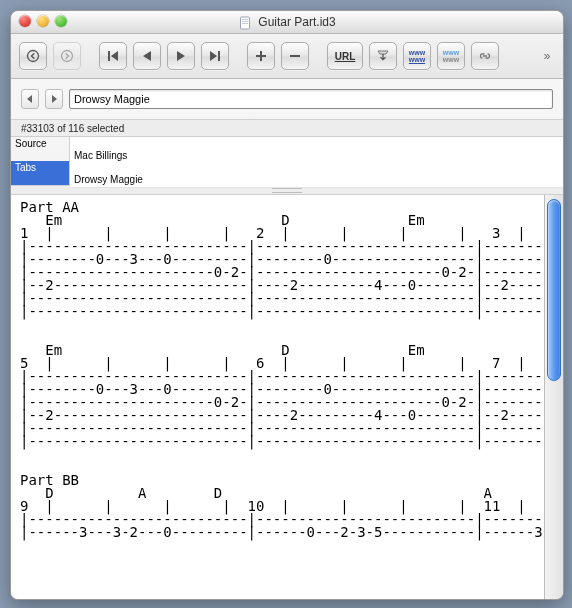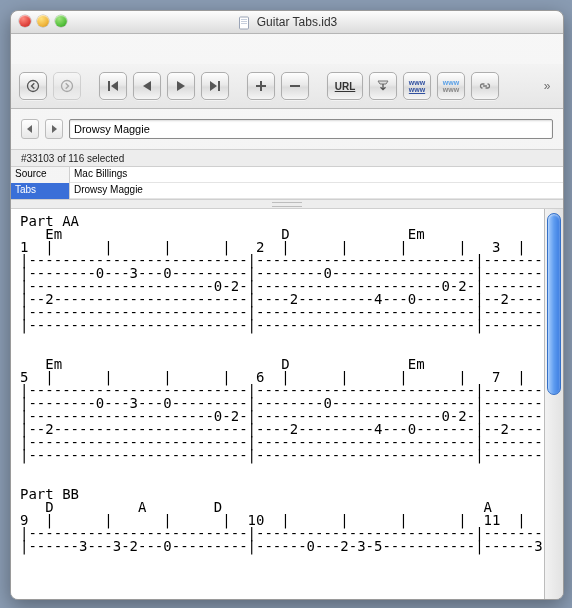--- a/index.html
+++ b/index.html
@@ -7,39 +7,39 @@
   
   .titlebar{height:22px;line-height:22px;text-align:center;position:relative;background:linear-gradient(#fdfdfd,#dcdcdc);border-bottom:1px solid #b5b5b5;border-radius:8px 8px 0 0;}
   .traffic{position:absolute;left:8px;top:4px;display:flex;gap:6px;}
   .tl{width:12px;height:12px;border-radius:50%;box-shadow:inset 0 1px 1px rgba(255,255,255,.6),0 0 0 .5px rgba(0,0,0,.25);}
   .tl.red{background:radial-gradient(circle at 35% 30%,#ff8b7f,#e0443e 60%,#b52a24);}
   .tl.yellow{background:radial-gradient(circle at 35% 30%,#ffe27f,#f0b63e 60%,#c48a12);}
   .tl.green{background:radial-gradient(circle at 35% 30%,#9fe57c,#56c13e 60%,#2f8f1e);}
   .title-inner{display:inline-flex;align-items:center;gap:6px;font-size:12px;color:#323232;}
   .doc-icon{width:14px;height:14px;display:inline-block;}
   
-  .toolbar{height:44px;display:flex;align-items:center;gap:6px;padding:0 8px;background:linear-gradient(#f3f3f3,#e6e6e6);border-bottom:1px solid #b9b9b9;margin-top:30px;}
+  .toolbar{height:44px;display:flex;align-items:center;gap:6px;padding:0 8px;background:linear-gradient(#f3f3f3,#e6e6e6);border-bottom:1px solid #b9b9b9;}
   .tbtn{min-width:26px;height:26px;border:1px solid #aeaeae;border-radius:5px;background:linear-gradient(#fefefe,#e9e9e9 45%,#dcdcdc 55%,#f5f5f5);display:flex;align-items:center;justify-content:center;box-shadow:0 1px 0 rgba(255,255,255,.7),0 1px 1px rgba(0,0,0,.08);color:#4a4a4a;}
   .tbtn svg{display:block;}
   .tbtn.dis{opacity:.45;}
   .tbtn.url{min-width:34px;font-size:10px;font-weight:bold;color:#333;text-decoration:underline;position:relative;}
   .spacer{flex:1;}
   .chevron{width:16px;text-align:center;color:#6e6e6e;font-size:12px;}
   
   .navrow{height:32px;display:flex;align-items:center;gap:6px;padding:4px 10px;border-bottom:1px solid #cfcfcf;}
   .arrow-btn{width:16px;height:18px;border:1px solid #bcbcbc;border-radius:3px;background:linear-gradient(#fefefe,#e8e8e8);display:flex;align-items:center;justify-content:center;color:#555;}
   .navfield{flex:1;height:18px;border:1px solid #8a8a8a;background:#fff;border-radius:2px;padding:0 4px;font-size:11px;line-height:18px;box-shadow:inset 0 1px 2px rgba(0,0,0,.15);}
   
   .statusrow{height:16px;display:flex;align-items:center;justify-content:flex-start;padding:0 10px;font-size:10px;color:#222;background:#ededed;border-bottom:1px solid #cfcfcf;}
   
   .fields{border-bottom:1px solid #cfcfcf;}
-  .frow{display:flex;align-items:stretch;height:16px;}
+  .frow{display:flex;align-items:stretch;height:24px;}
   .flabel{width:50px;font-size:10px;padding:1px 4px;border-right:1px solid #cfcfcf;}
   .flabel.sel{background:#3a6fd8;color:#fff;}
-  .fval{flex:1;font-size:10px;padding:1px 4px;background:#fff;border-bottom:1px solid #e4e4e4;}
+  .fval{flex:1;font-size:10px;padding:13px 4px;background:#fff;border-bottom:1px solid #e4e4e4;}
   .fgrip{height:8px;background:#ededed;display:flex;align-items:center;justify-content:center;border-bottom:1px solid #cfcfcf;}
   .fgrip span{width:30px;height:3px;border-top:1px solid #bdbdbd;border-bottom:1px solid #bdbdbd;}
   
   .content-wrap{position:relative;height:calc(100% - 22px - 44px - 40px - 16px - 32px - 8px );}
   .content{position:absolute;inset:0;right:18px;bottom:18px;overflow:auto;background:#fff;padding:6px 9px;font-family:"Monaco","Menlo","Consolas",monospace;font-size:14px;line-height:13px;white-space:pre;color:#000;}
   .vscroll{position:absolute;top:0;right:0;bottom:18px;width:18px;background:linear-gradient(90deg,#f2f2f2,#e2e2e2);border-left:1px solid #bcbcbc;}
   .vthumb{position:absolute;top:4px;left:2px;right:2px;height:180px;border-radius:7px;background:linear-gradient(90deg,#a7cdfc,#5e9cf0,#3a7be0);border:1px solid #336fc7;box-shadow:inset 0 1px 2px rgba(255,255,255,.6);}
   .hscroll{position:absolute;left:0;right:18px;bottom:0;height:18px;background:linear-gradient(#f2f2f2,#e2e2e2);border-top:1px solid #bcbcbc;}
   .corner{position:absolute;right:0;bottom:0;width:18px;height:18px;background:#e8e8e8;border-left:1px solid #bcbcbc;border-top:1px solid #bcbcbc;}
   .corner::before,.corner::after{content:"";position:absolute;right:3px;bottom:3px;width:8px;height:1px;background:#9c9c9c;transform:rotate(-45deg);}
@@ -62,21 +62,21 @@
     </div>
     <span class="title-inner">
       <span class="doc-icon">
         <svg viewBox="0 0 14 14">
             <rect x="2.5" y="1" width="9" height="12" rx="1" fill="#fff" stroke="#9aa4b6"></rect>
             <rect x="4" y="3" width="6" height="1" fill="#c7cfdd"></rect>
             <rect x="4" y="5" width="6" height="1" fill="#c7cfdd"></rect>
             <rect x="4" y="7" width="6" height="1" fill="#c7cfdd"></rect>
           </svg>
       </span>
-      <span>Guitar Tabs.id3</span>
+      <span>Guitar Part.id3</span>
     </span>
   </div>
 
   <div class="toolbar">
     <div class="tbtn">
       <svg width="16" height="16" viewBox="0 0 16 16">
           <circle cx="8" cy="8" r="5.5" fill="none" stroke="#555" stroke-width="1.3"></circle>
           <path d="M9.3 5.2 6.5 8l2.8 2.8" fill="none" stroke="#555" stroke-width="1.4"></path>
         </svg>
     </div>

